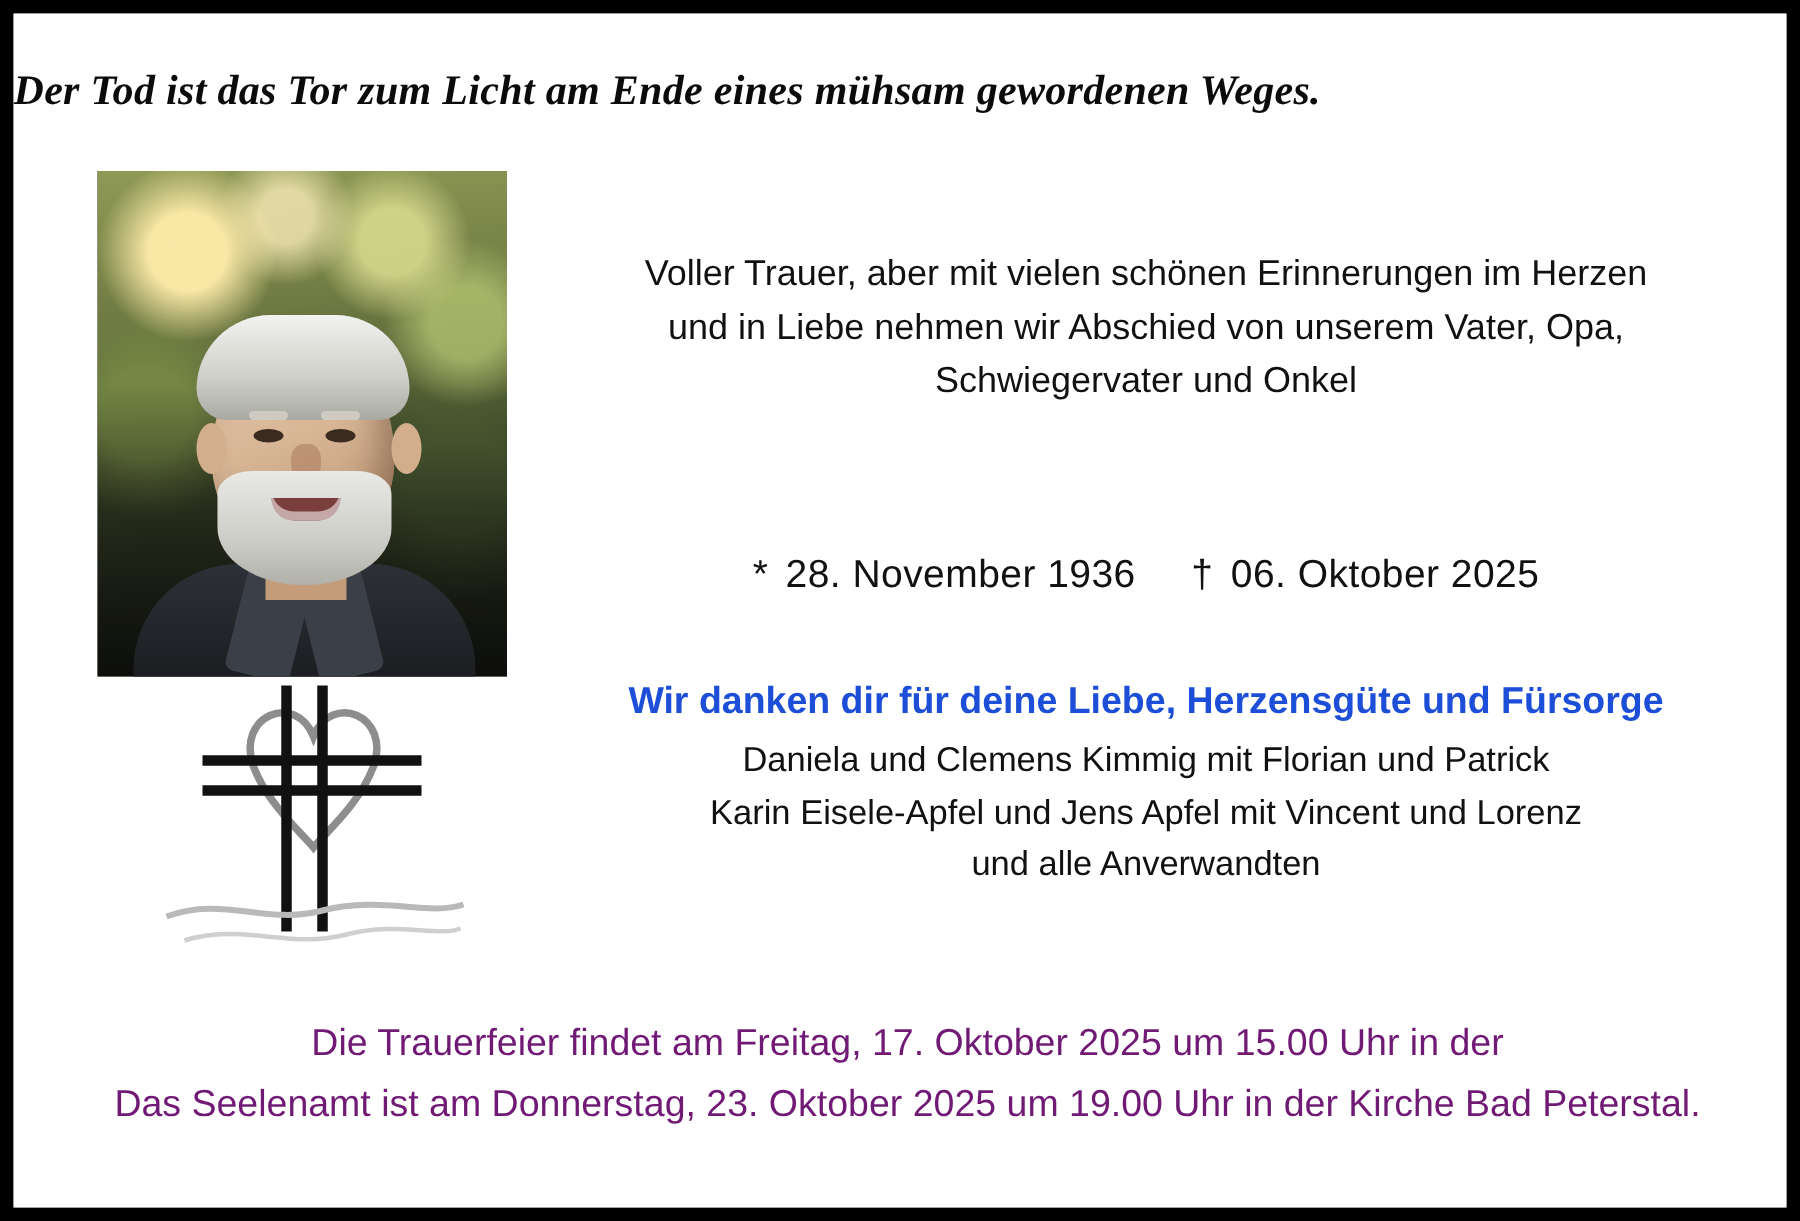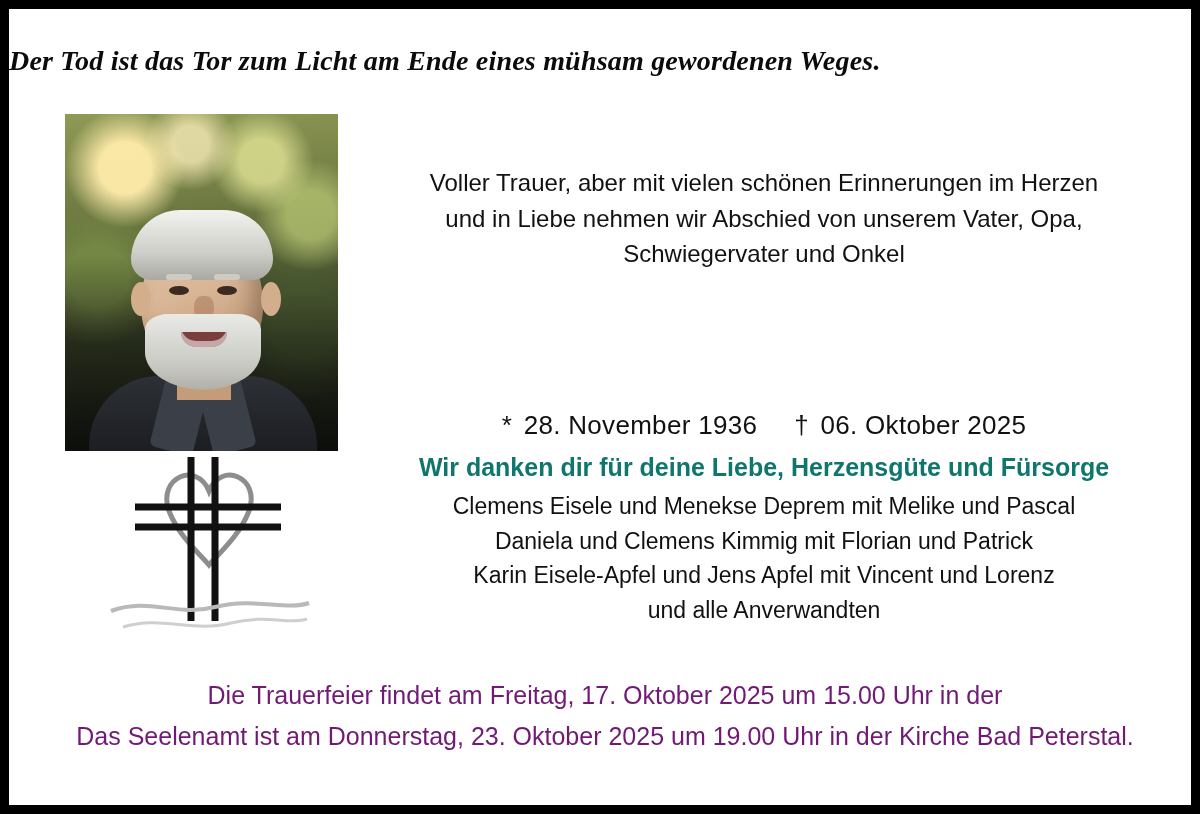--- a/index.html
+++ b/index.html
@@ -210,34 +210,33 @@
   }
   .dates {
     position: absolute;
     left: 350px;
     top: 358px;
     width: 810px;
     text-align: center;
     font-size: 26px;
     color: #111111;
     letter-spacing: 0.3px;
-    margin-top: 43px;
   }
   .dates .sym { margin-right: 4px; }
   .dates .gap { display: inline-block; width: 22px; }
 
   .thanks {
     position: absolute;
     left: 350px;
     top: 444px;
     width: 810px;
     text-align: center;
     font-size: 25px;
     font-weight: bold;
-    color: #0f766e;
+    color: #1d4ed8;
   }
   .family {
     position: absolute;
     left: 340px;
     top: 480px;
     width: 830px;
     text-align: center;
     font-size: 23px;
     line-height: 1.5;
     color: #111111;
@@ -306,21 +305,20 @@
       <span class="sym">*</span>
       <span>28. November 1936</span>
       <span class="gap"></span>
       <span class="sym">†</span>
       <span>06. Oktober 2025</span>
     </div>
 
     <div class="thanks">Wir danken dir für deine Liebe, Herzensgüte und Fürsorge</div>
 
     <div class="family">
-      <div>Clemens Eisele und Menekse Deprem  mit Melike und Pascal</div>
       <div>Daniela und Clemens Kimmig mit Florian und Patrick</div>
       <div>Karin Eisele-Apfel und Jens Apfel mit Vincent und Lorenz</div>
       <div>und alle Anverwandten</div>
     </div>
 
     <div class="footer">
       <div>Die Trauerfeier findet am Freitag, 17. Oktober 2025 um 15.00 Uhr in der</div>
       <div>Das Seelenamt ist am Donnerstag, 23. Oktober 2025 um 19.00 Uhr in der Kirche Bad Peterstal.</div>
     </div>
 

